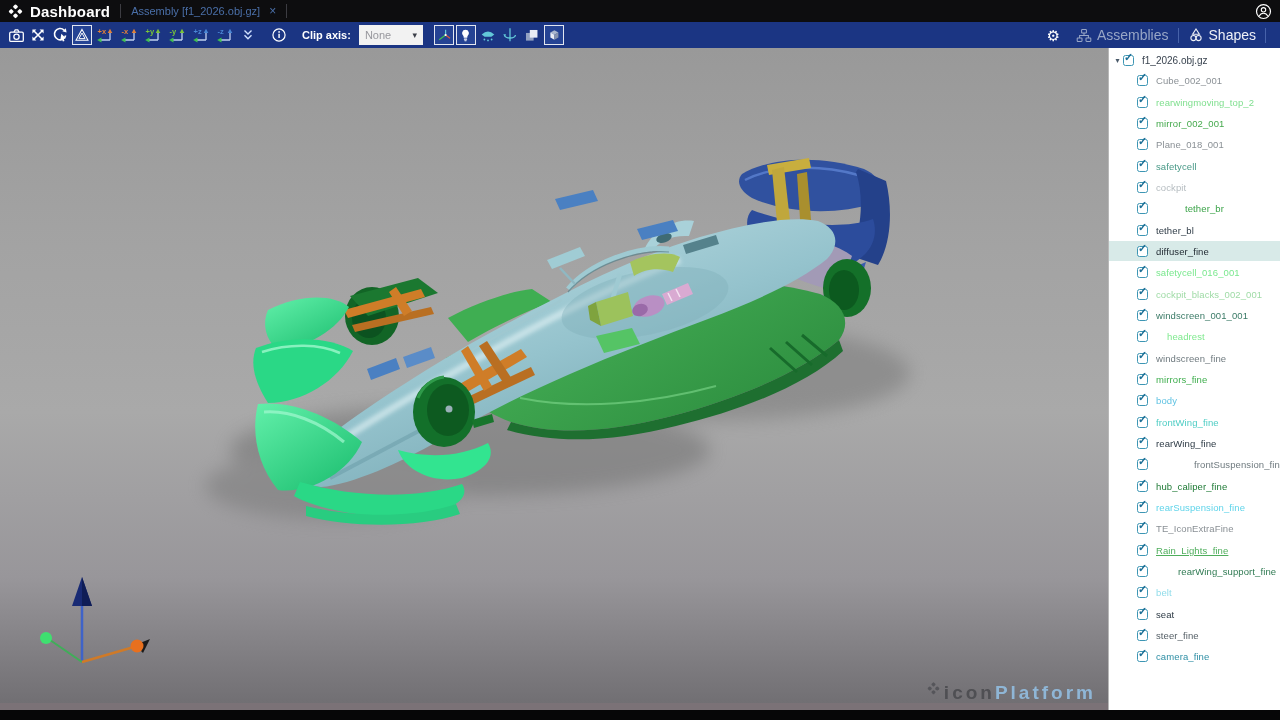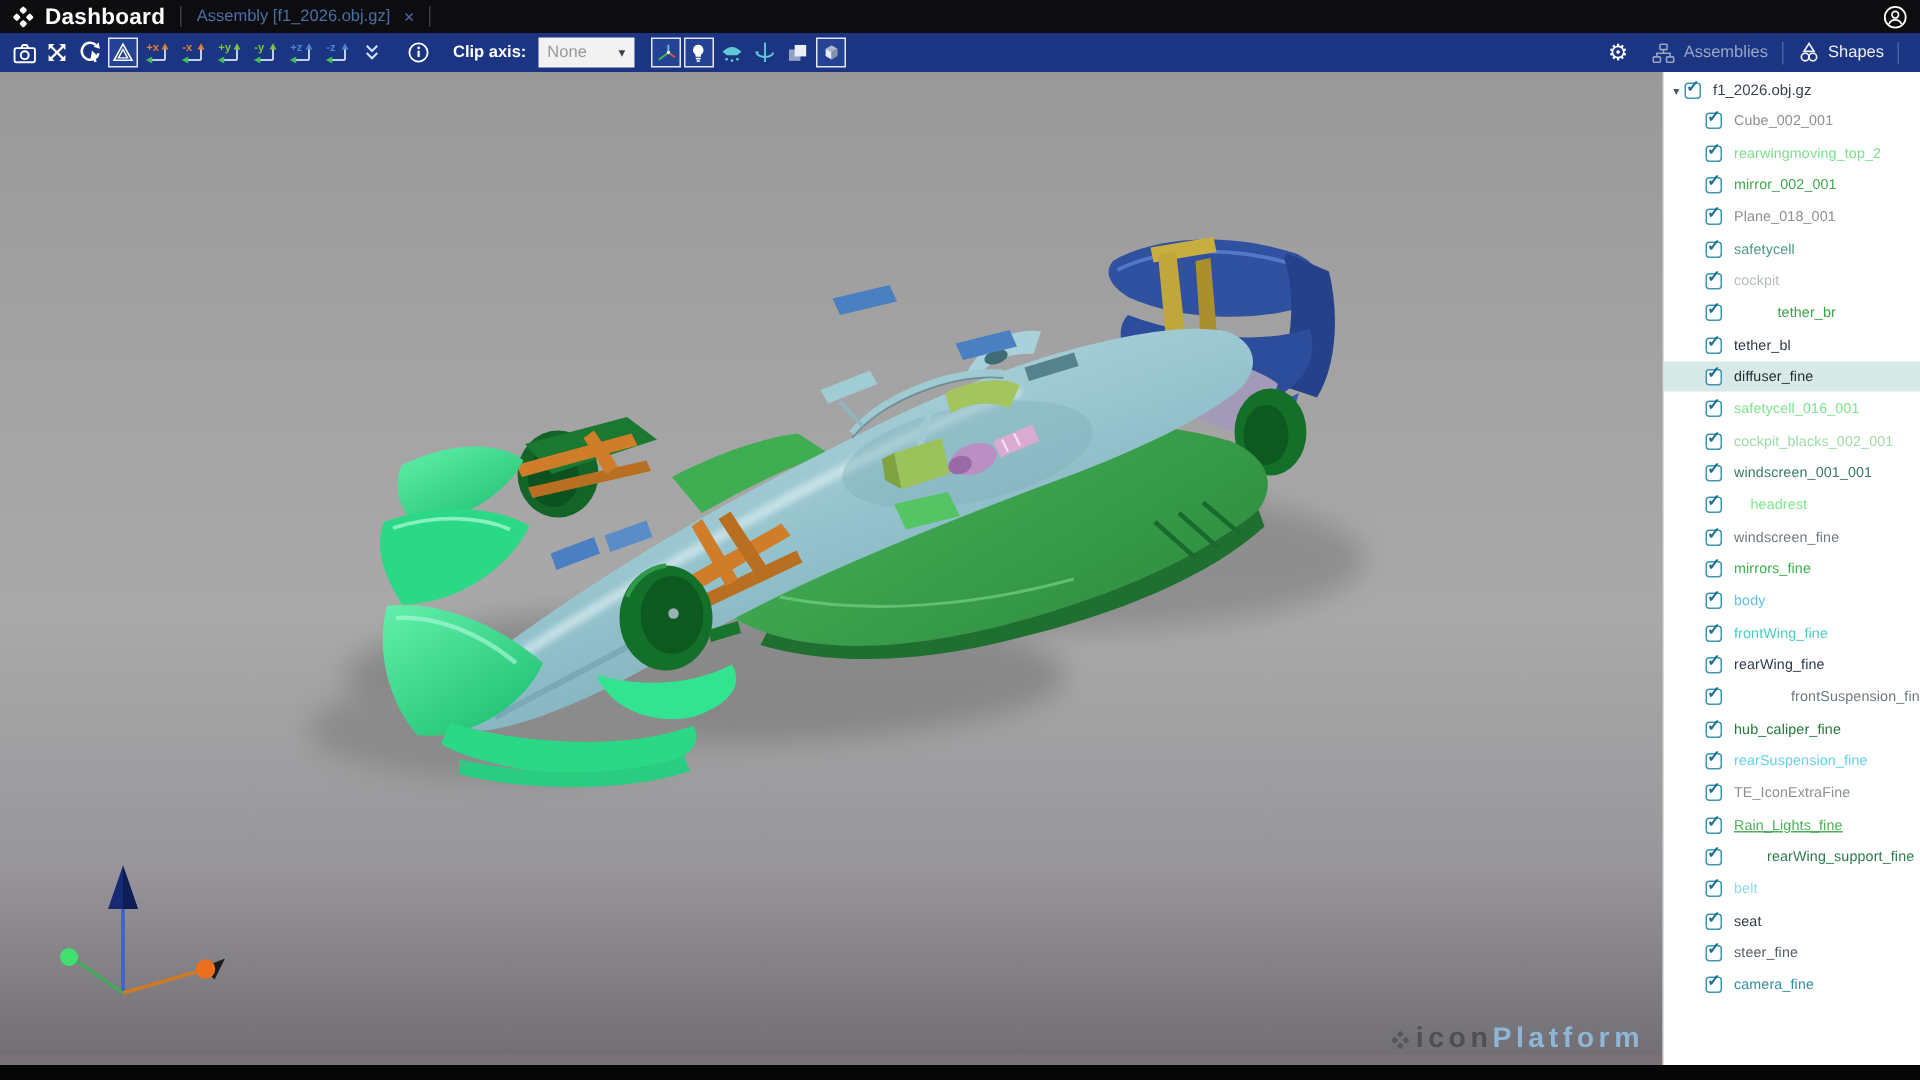--- a/index.html
+++ b/index.html
@@ -24,31 +24,31 @@
   .tbtn.boxed { border:1px solid #e2e6f0; background:#254394; }
   .axisgroup { display:flex; align-items:center; }
   .axisbtn { width:22px; }
   .clip-label { color:#fff; font-size:11px; font-weight:bold; margin:0 8px 0 12px; }
   .dropdown { width:64px; height:20px; background:#f2f2f2; display:flex; align-items:center;
     padding:0 6px; margin-right:10px; }
   .dropdown .val { flex:1; color:#97979d; font-size:11px; }
   .dropdown .car { color:#3b3e48; font-size:9px; }
   .tspacer { flex:1; }
   .vsep { width:1px; height:15px; background:#4762aa; margin:0 9px; }
-  .menu-item { display:flex; align-items:center; gap:5px; font-size:11px; }
+  .menu-item { display:flex; align-items:center; gap:5px; font-size:14px; }
   .menu-item.dim { color:#98a6c6; }
   .menu-item.lit { color:#eef0f6; }
   .gear { color:#fff; font-size:15px; margin-right:16px; line-height:1; }
 
   
   .viewport { position:absolute; left:0; top:48px; width:1108px; height:662px;
     background:linear-gradient(180deg,#999999 0%,#a3a3a3 30%,#a9a9a9 55%,#98969a 80%,#6f6d71 100%); }
   .viewport svg.scene { position:absolute; left:0; top:0; }
   .dockstrip { position:absolute; left:0; bottom:0; width:100%; height:7px; background:#7b7277; }
-  .watermark { position:absolute; right:12px; bottom:6px; display:flex; align-items:center;
+  .watermark { position:absolute; right:12px; bottom:6px; display:flex; 
     font-weight:bold; font-size:19px; letter-spacing:3px; }
   .watermark .wm-dark { color:#4f4f53; }
   .watermark .wm-light { color:#8fb6d6; }
   .bottombar { position:absolute; left:0; top:710px; width:1280px; height:10px; background:#060607; }
 
   
   .sidebar { position:absolute; left:1108px; top:48px; width:172px; height:662px;
     background:#ffffff; border-left:1px solid #b8b8b8; }
   .tree { position:relative; width:100%; height:100%; overflow:hidden; }
   .trow { position:absolute; left:0; width:100%; height:20px; display:flex; align-items:center; }

